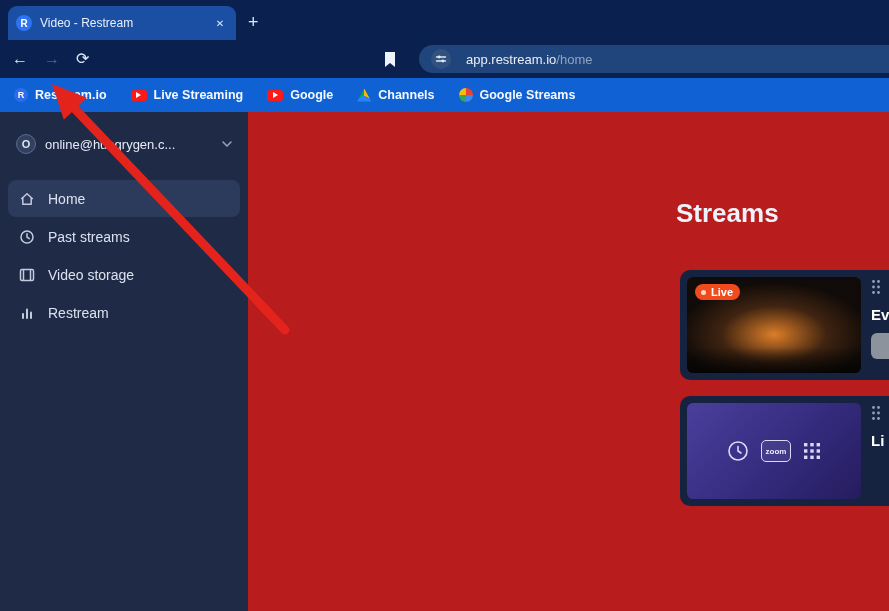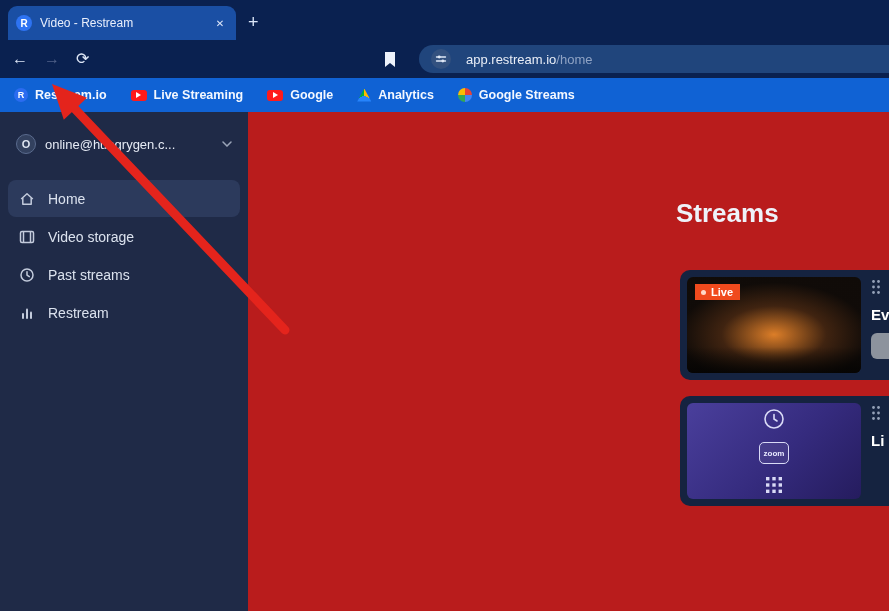--- a/index.html
+++ b/index.html
@@ -68,25 +68,25 @@
           padding:7px; display:flex; gap:10px; }
   .card.c1 { top:158px; }
   .card.c2 { top:284px; }
   .thumb { width:174px; height:96px; border-radius:6px; position:relative; overflow:hidden; flex:none; }
   .thumb.t1 { background:
       radial-gradient(95px 52px at 50% 60%, rgba(255,145,45,.85), rgba(130,65,22,.4) 55%, rgba(16,11,8,.96) 100%),
       #14100d; }
   .thumb.t1::after { content:""; position:absolute; left:0; right:0; bottom:0; height:26px;
       background:linear-gradient(to top, rgba(5,4,3,.9), rgba(5,4,3,0)); }
   .live-badge { position:absolute; left:8px; top:7px; z-index:2; background:#f04a1d; color:#fff;
-                font-size:11px; font-weight:700; border-radius:0; padding:2px 7px 2px 6px;
+                font-size:11px; font-weight:700; border-radius:8px; padding:2px 7px 2px 6px;
                 display:flex; align-items:center; gap:5px; }
   .live-dot { width:5px; height:5px; border-radius:50%; background:#ffd9c8; }
   .thumb.t2 { background:linear-gradient(135deg, #4a3f9c 0%, #352b7e 55%, #251c5e 100%);
-              display:flex; align-items:center; justify-content:center; gap:11px;flex-direction:column; }
+              display:flex; align-items:center; justify-content:center; gap:11px; }
   .zoom-box { min-width:30px; height:22px; border:1.5px solid #d9daf6; background:rgba(255,255,255,.07);
               border-radius:5px; color:#e8e9ff; font-size:8px; font-weight:600;
               display:flex; align-items:center; justify-content:center; padding:0 3px; }
   .card-right { display:flex; flex-direction:column; padding-top:2px; min-width:130px; }
   .drag-dots { margin-bottom:7px; }
   .card-title { font-size:15px; font-weight:700; color:#fff; }
   .mini-avatar { width:26px; height:26px; border-radius:6px; background:#8d939d; margin-top:10px; }
 
   
   .annotation { position:absolute; inset:0; z-index:50; pointer-events:none; }
@@ -140,21 +140,21 @@
       <span>Live Streaming</span>
     </span>
     <span class="bookmark">
       <span class="bm-youtube">
           <i></i>
         </span>
       <span>Google</span>
     </span>
     <span class="bookmark">
       <span class="bm-drive"></span>
-      <span>Analytics</span>
+      <span>Channels</span>
     </span>
     <span class="bookmark">
       <span class="bm-photos"></span>
       <span>Google Streams</span>
     </span>
   </div>
 
   <div class="content">
 
     <div class="sidebar">
@@ -170,36 +170,36 @@
           <span class="icn">
             <svg width="18" height="18" viewBox="0 0 18 18" fill="none" stroke="#c3cbdc" stroke-width="1.5" stroke-linejoin="round">
               <path d="M3.2 9 L9 3.8 L14.8 9"></path>
                 <path d="M4.8 8 V14.2 H13.2 V8"></path>
               </svg>
           </span>
           <span>Home</span>
         </div>
         <div class="nav-item">
           <span class="icn">
+            <svg width="18" height="18" viewBox="0 0 18 18" fill="none" stroke="#c3cbdc" stroke-width="1.5" stroke-linecap="round">
+              <circle cx="9" cy="9" r="6"></circle>
+                <path d="M9 5.8 V9 L11.3 10.6"></path>
+              </svg>
+          </span>
+          <span>Past streams</span>
+        </div>
+        <div class="nav-item">
+          <span class="icn">
             <svg width="18" height="18" viewBox="0 0 18 18" fill="none" stroke="#c3cbdc" stroke-width="1.5">
               <rect x="2.5" y="3.5" width="13" height="11" rx="1.5"></rect>
               <line x1="5.5" y1="3.5" x2="5.5" y2="14.5"></line>
                 <line x1="12.5" y1="3.5" x2="12.5" y2="14.5"></line>
               </svg>
           </span>
           <span>Video storage</span>
-        </div>
-        <div class="nav-item">
-          <span class="icn">
-            <svg width="18" height="18" viewBox="0 0 18 18" fill="none" stroke="#c3cbdc" stroke-width="1.5" stroke-linecap="round">
-              <circle cx="9" cy="9" r="6"></circle>
-                <path d="M9 5.8 V9 L11.3 10.6"></path>
-              </svg>
-          </span>
-          <span>Past streams</span>
         </div>
         <div class="nav-item">
           <span class="icn">
             <svg width="18" height="18" viewBox="0 0 18 18" fill="none" stroke="#c3cbdc" stroke-width="2" stroke-linecap="round">
               <path d="M5 14 V10"></path>
                 <path d="M9 14 V5.5"></path>
                 <path d="M13 14 V8.5"></path>
               </svg>
           </span>
           <span>Restream</span>

